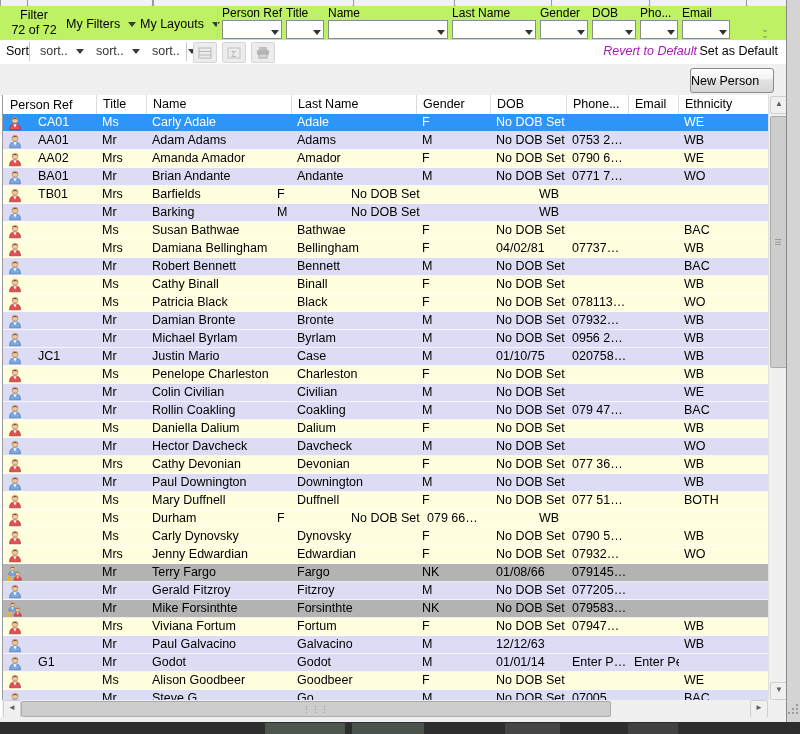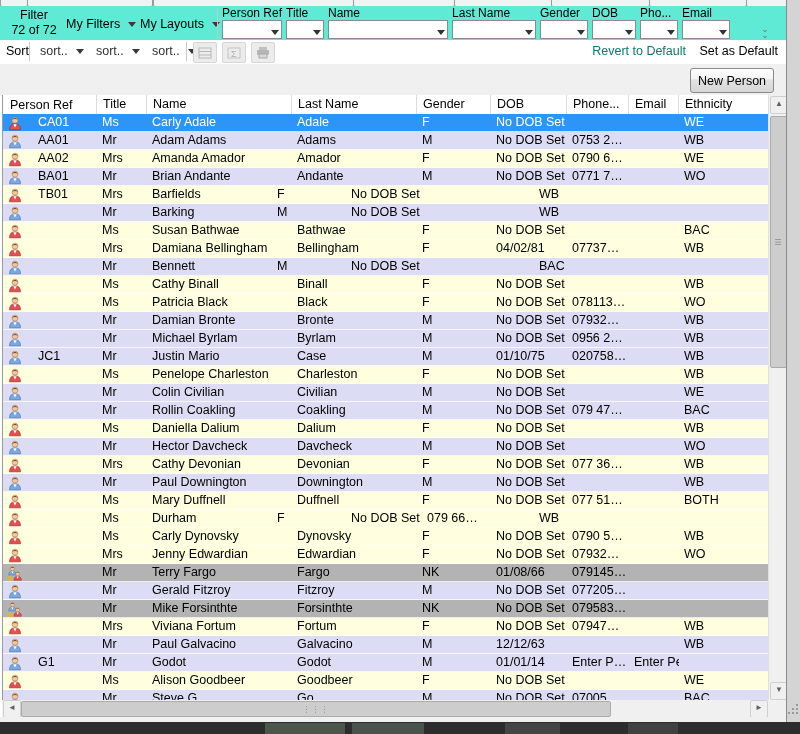--- a/index.html
+++ b/index.html
@@ -6,21 +6,21 @@
   body{width:800px;height:734px;position:relative;background:#ffffff;
        font-family:"Liberation Sans", sans-serif;font-size:12.5px;color:#000;overflow:hidden;}
   .abs{position:absolute;}
 
   
   #top-band{left:0;top:0;width:786px;height:6px;overflow:hidden;background:#fff;}
   .clipbox{position:absolute;top:-16px;height:21px;background:#f2f2f2;border:1px solid #9a9a9a;border-radius:2px;
            font-size:10px;color:#444;padding-left:4px;overflow:hidden;}
 
   
-  #filter-bar{left:0;top:6px;width:786px;height:34px;background:#5eead4;}
+  #filter-bar{left:0;top:6px;width:786px;height:34px;background:#bef264;}
   #filter-block{position:absolute;left:6px;top:2px;width:56px;text-align:center;line-height:15px;}
   .dd{position:absolute;top:9px;height:18px;display:flex;align-items:center;gap:8px;cursor:default;}
   .dd-arrow{width:0;height:0;border:4px solid transparent;border-top:5px solid #3a3a3a;margin-top:4px;}
   .vsep{position:absolute;top:3px;width:1px;height:30px;background:#c8c8c8;}
   #filter-fields{position:absolute;left:222px;top:0;display:flex;gap:4px;}
   .ffield{display:flex;flex-direction:column;}
   .flabel{height:14px;font-size:12px;white-space:nowrap;overflow:visible;}
   .fcombo{height:17px;border:1px solid #8a8a8a;background:#fff;position:relative;}
   .fcombo .dd-arrow{position:absolute;right:2px;top:5px;border-top-color:#333;}
   #filter-fields .ffield:nth-child(1) .fcombo{width:58px;}
@@ -34,27 +34,27 @@
   #field-chooser{position:absolute;left:758px;top:20px;width:14px;height:12px;color:#777;font-size:9px;line-height:6px;text-align:center;}
 
   
   #sort-bar{left:0;top:40px;width:786px;height:23px;background:#fff;border-bottom:1px solid #e4e4e4;}
   #sort-label{position:absolute;left:6px;top:4px;}
   #sort-dropdowns{position:absolute;left:36px;top:0;display:flex;}
   .sortdd{width:52px;height:22px;display:flex;align-items:center;gap:8px;padding-left:4px;color:#333;}
   #sort-icons{position:absolute;left:193px;top:2px;display:flex;gap:5px;}
   .iconbtn{width:22px;height:19px;background:#ececec;border:1px solid #d6d6d6;border-radius:2px;
            display:flex;align-items:center;justify-content:center;}
-  #revert-btn{position:absolute;right:100px;top:4px;color:#0f766e;}
+  #revert-btn{position:absolute;right:89px;top:4px;color:#a21caf;font-style:italic;}
   #setdefault-btn{position:absolute;right:8px;top:4px;color:#000;}
 
   
   #toolbar-panel{left:0;top:63px;width:786px;height:32px;background:#f0f0f0;border-top:1px solid #fff;}
   #new-person-btn{position:absolute;right:12px;top:4px;width:82px;height:23px;border:1px solid #8a8a8a;border-radius:3px;
-       background:linear-gradient(#fefefe,#f2f2f2 45%,#e3e3e3 46%,#d6d6d6);display:flex;align-items:center;justify-content:center;}
+       background:linear-gradient(#fefefe,#f2f2f2 45%,#e3e3e3 46%,#d6d6d6);display:flex;align-items:center;justify-content:flex-start;}
 
   
   #table-wrap{left:2px;top:95px;width:766px;height:605px;border-left:1px solid #9a9a9a;background:#fff;}
   #table-header{position:absolute;left:0;top:0;width:766px;height:19px;background:#fff;border-bottom:1px solid #cfcfcf;display:flex;}
   .hcell{height:19px;line-height:18px;border-right:1px solid #dcdcdc;padding-left:6px;box-sizing:border-box;
          white-space:nowrap;overflow:hidden;background:#fff;}
   #table-body{position:absolute;left:0;top:19px;width:766px;height:586px;overflow:hidden;}
   .trow{display:flex;height:18px;box-sizing:border-box;border-bottom:1px solid rgba(255,255,255,0.75);cursor:default;}
   .tcell{height:17px;line-height:17px;padding-left:5px;box-sizing:border-box;white-space:nowrap;overflow:hidden;}
   .c0{width:94px;display:flex;align-items:center;padding-left:4px;}
@@ -384,20 +384,21 @@
     <div class="tcell c0">
           <span class="person-ic"><svg viewBox="0 0 16 16" width="16" height="16">
               <path d="M2.5 14.8 Q2.5 8.8 8 8.8 Q13.5 8.8 13.5 14.8 Z" fill="#7aa8e0" stroke="#3a6aa0" stroke-width="0.6"></path>
               <path d="M6.3 9.2 L8 12.6 L9.7 9.2 Z" fill="#ffffff"></path>
               <circle cx="8" cy="5.2" r="3" fill="#f2c79c" stroke="#9a6a3a" stroke-width="0.5"></circle>
               <path d="M5 4.6 Q8 1.2 11 4.6 Q8 3.2 5 4.6 Z" fill="#5f4020"></path>
             </svg></span>
           <span class="reftxt"></span>
         </div>
     <div class="tcell c1">Mr</div>
+    <div class="tcell c2">Robert Bennett</div>
     <div class="tcell c3">Bennett</div>
     <div class="tcell c4">M</div>
     <div class="tcell c5">No DOB Set</div>
     <div class="tcell c6"></div>
     <div class="tcell c7"></div>
     <div class="tcell c8">BAC</div>
   </div>
       <div class="trow row-f">
     <div class="tcell c0">
           <span class="person-ic"><svg viewBox="0 0 16 16" width="16" height="16">

